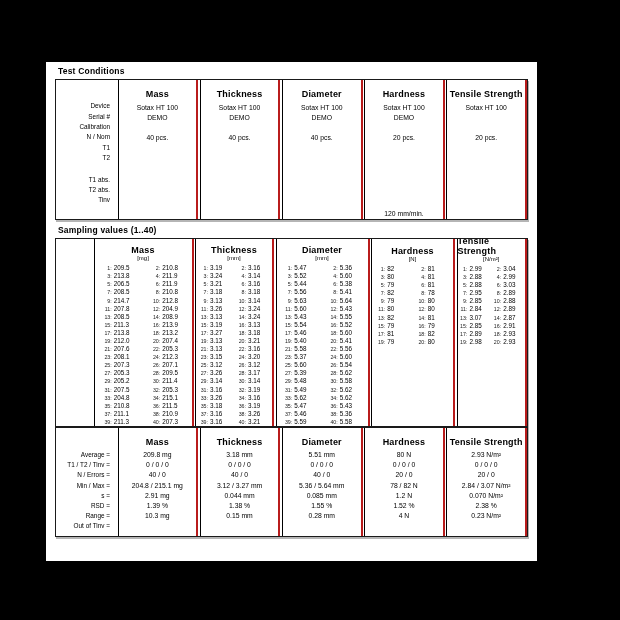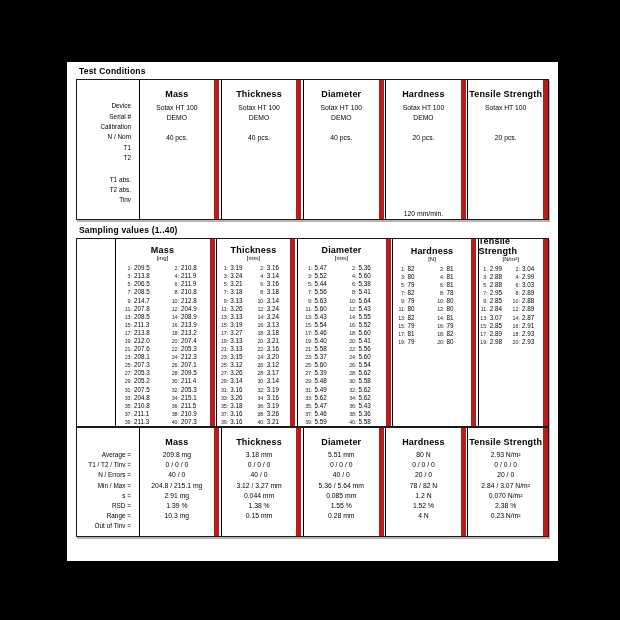--- a/index.html
+++ b/index.html
@@ -1,31 +1,31 @@
 <!DOCTYPE html>
 <html><head>
 <meta charset="utf-8">
 <style>
   html,body{margin:0;padding:0;}
   body{width:620px;height:620px;background:#000;position:relative;
        font-family:"Liberation Sans","DejaVu Sans",sans-serif;color:#000;}
-  .page{position:absolute;left:67px;top:62px;width:491px;height:499px;
+  .page{position:absolute;left:46px;top:62px;width:491px;height:499px;
         background:#fff;box-sizing:border-box;padding:4px 9px;}
   .sec-title{font-weight:bold;font-size:8.5px;line-height:11px;margin:0 0 2px 3px;
              letter-spacing:.2px;}
   .mt{margin-top:5px;}
   .ftable{border:1.5px solid #1a1a1a;box-shadow:1px 2px 0 rgba(120,120,120,.55);
           display:flex;column-gap:1.5px;background:#fff;box-sizing:border-box;width:473px;}
   #tc-table{height:141px;}
   #sampling-table{height:189px;}
   #stats-table{height:110px;}
   .labelcol{display:flex;flex-direction:column;box-sizing:border-box;}
   #tc-table .labelcol,#stats-table .labelcol{width:60px;}
   #sampling-table .labelcol{width:36px;}
-  .dcol{border-left:1px solid #000;border-right:5px solid #b91c1c;display:flex;
+  .dcol{border-left:1px solid #000;border-right:2px solid #b91c1c;display:flex;
         flex-direction:column;box-sizing:border-box;flex:1 1 0;min-width:0;overflow:hidden;}
   #sampling-table .dcol:nth-child(2){flex:0 0 100px;}
   #sampling-table .dcol:nth-child(3){flex:0 0 79px;}
   #sampling-table .dcol:nth-child(4){flex:0 0 94px;}
   #sampling-table .dcol:nth-child(5){flex:0 0 84px;}
   .hd{height:24px;display:flex;align-items:flex-end;justify-content:center;
       font-weight:bold;font-size:9px;padding-bottom:4px;box-sizing:border-box;letter-spacing:.2px;}
   .hd.st{height:22px;padding-bottom:3px;}
   .hd2{height:26px;display:flex;flex-direction:column;align-items:center;
        justify-content:flex-end;padding-bottom:2px;box-sizing:border-box;}

